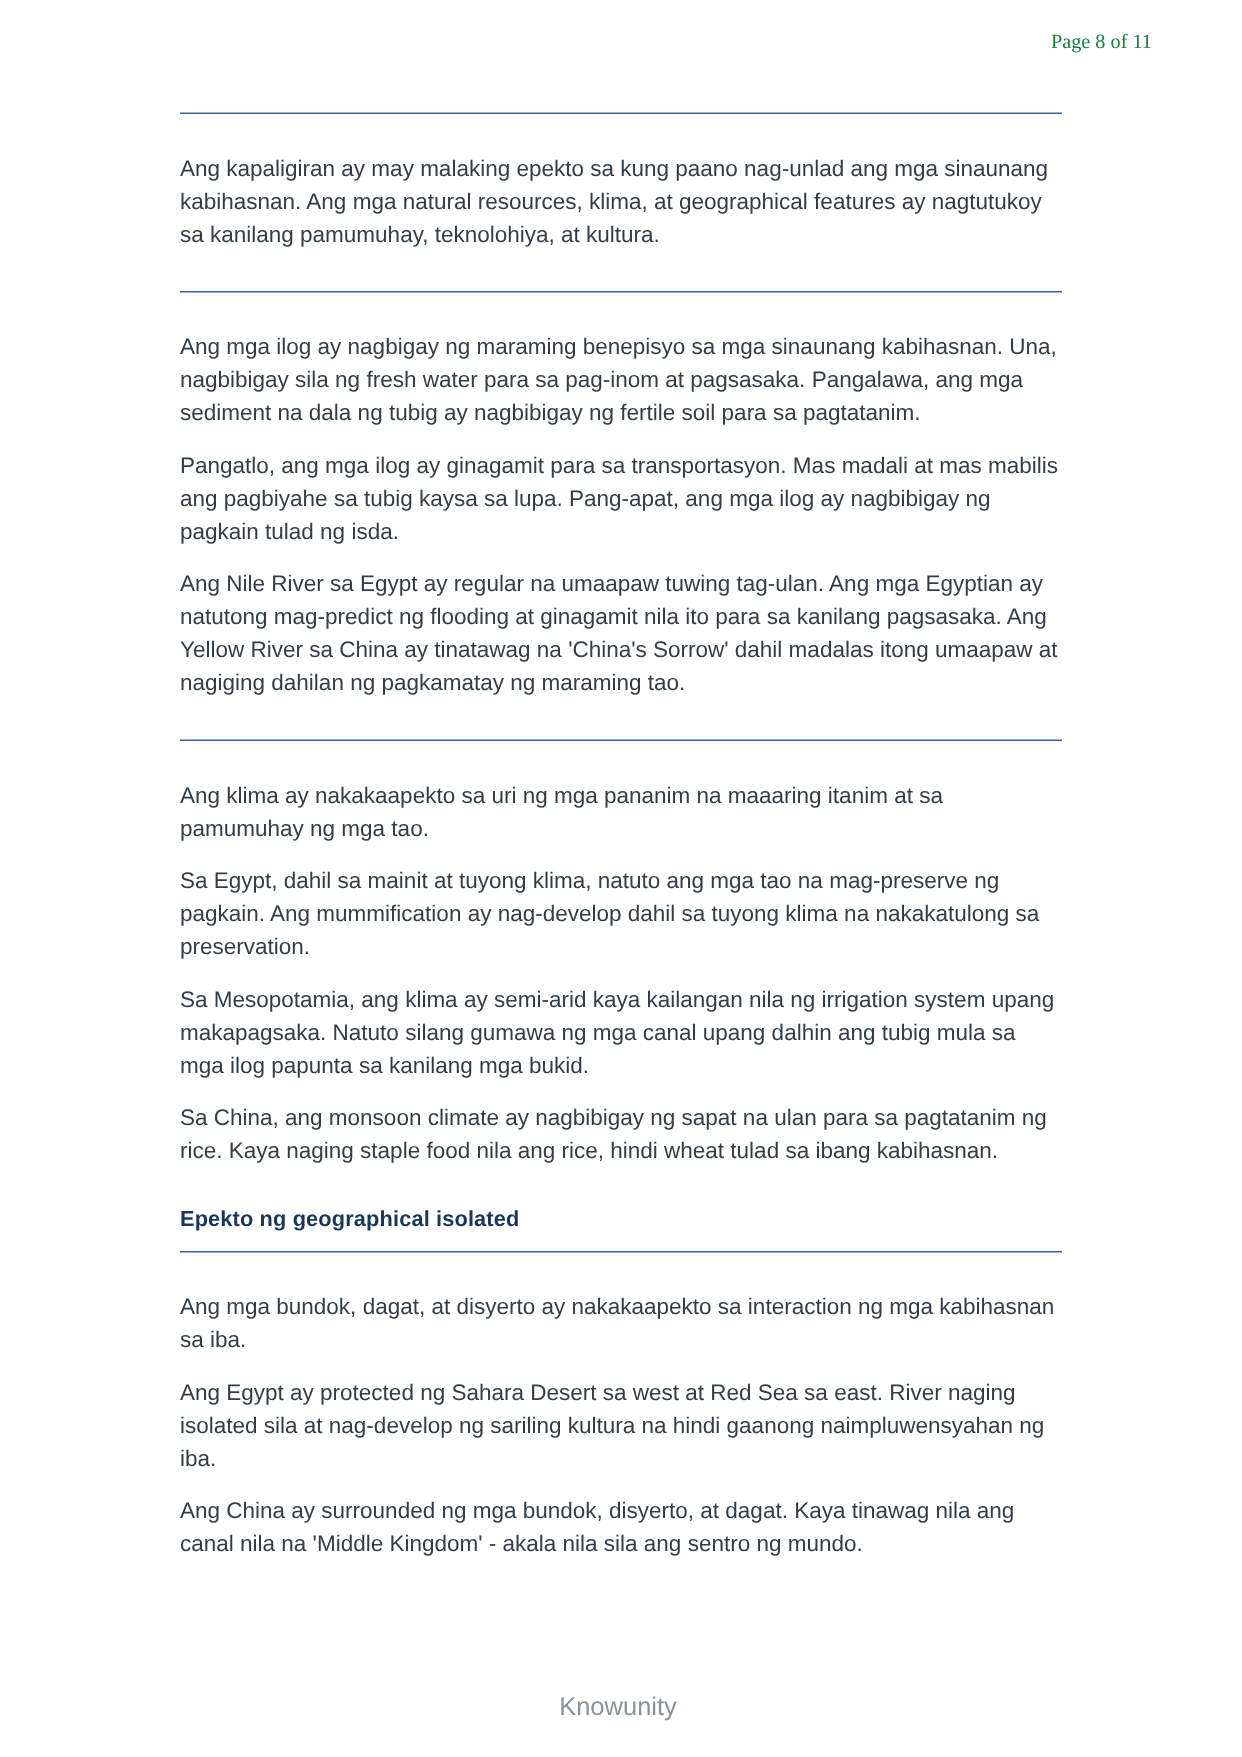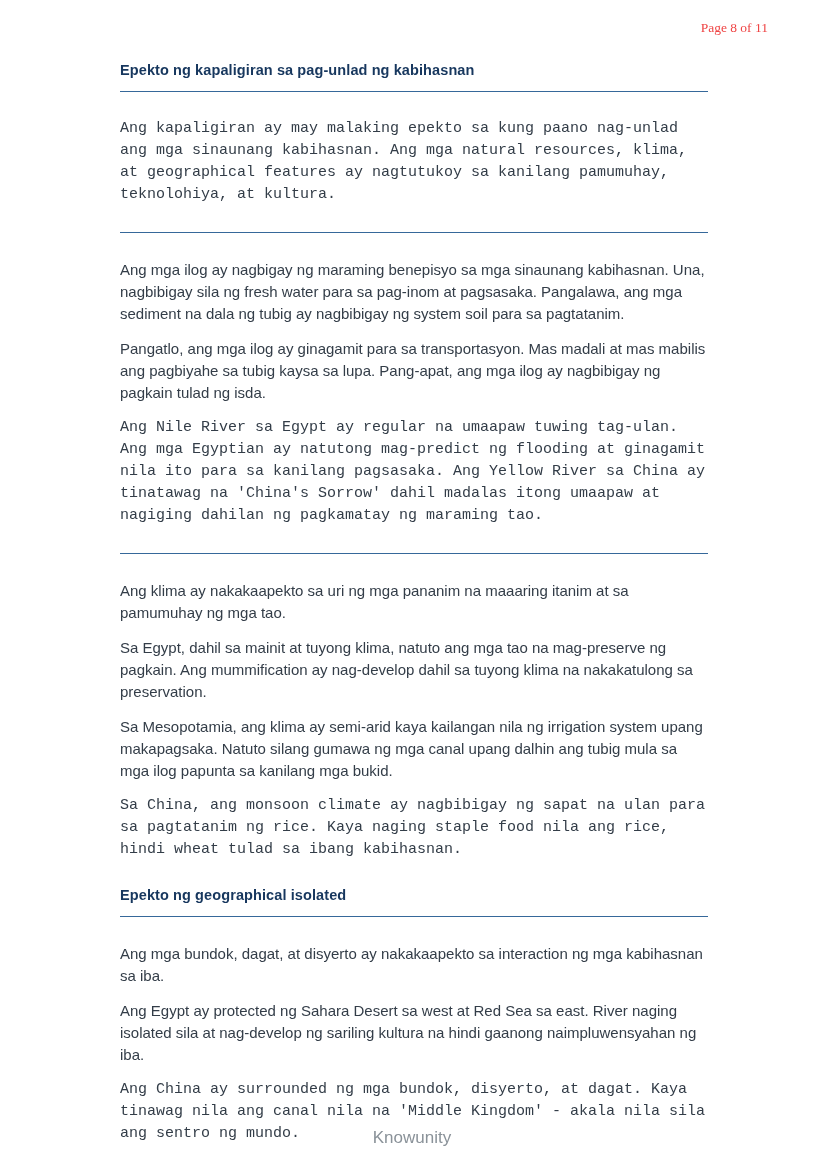--- a/index.html
+++ b/index.html
@@ -9,21 +9,21 @@
     font-family: "Liberation Sans", sans-serif;
     position: relative;
     overflow: hidden;
   }
   .page-indicator {
     position: absolute;
     top: 20px;
     right: 60px;
     font-family: "Liberation Serif", serif;
     font-size: 13.5px;
-    color: #ef4444;
+    color: #15803d;
   }
   .content {
     position: absolute;
     left: 120px;
     top: 62px;
     width: 588px;
   }
   .section { margin-bottom: 26px; }
   .section-heading {
     font-size: 14.5px;
@@ -36,47 +36,46 @@
     border-top: 1px solid #36689a;
     margin: 13px 0 26px 0;
     height: 0;
   }
   .para {
     font-size: 15px;
     line-height: 22px;
     color: #333d48;
     margin-bottom: 13px;
   }
-  .para:last-child { margin-bottom: 0; font-family: Liberation Mono, monospace; }
+  .para:last-child { margin-bottom: 0; }
   .footer-brand {
     position: absolute;
     top: 1128px;
     left: 0;
     width: 824px;
     text-align: center;
     font-size: 17px;
     color: #8a9299;
   }
 </style>
 </head>
 <body>
 
 <div class="page-indicator">Page 8 of 11</div>
 
 <div class="content">
 
   <div class="section">
-    <h2 class="section-heading">Epekto ng kapaligiran sa pag-unlad ng kabihasnan</h2>
     <hr class="heading-rule">
     <p class="para">Ang kapaligiran ay may malaking epekto sa kung paano nag-unlad ang mga sinaunang kabihasnan. Ang mga natural resources, klima, at geographical features ay nagtutukoy sa kanilang pamumuhay, teknolohiya, at kultura.</p>
   </div>
 
   <div class="section">
     <hr class="heading-rule">
-    <p class="para">Ang mga ilog ay nagbigay ng maraming benepisyo sa mga sinaunang kabihasnan. Una, nagbibigay sila ng fresh water para sa pag-inom at pagsasaka. Pangalawa, ang mga sediment na dala ng tubig ay nagbibigay ng system soil para sa pagtatanim.</p>
+    <p class="para">Ang mga ilog ay nagbigay ng maraming benepisyo sa mga sinaunang kabihasnan. Una, nagbibigay sila ng fresh water para sa pag-inom at pagsasaka. Pangalawa, ang mga sediment na dala ng tubig ay nagbibigay ng fertile soil para sa pagtatanim.</p>
     <p class="para">Pangatlo, ang mga ilog ay ginagamit para sa transportasyon. Mas madali at mas mabilis ang pagbiyahe sa tubig kaysa sa lupa. Pang-apat, ang mga ilog ay nagbibigay ng pagkain tulad ng isda.</p>
     <p class="para">Ang Nile River sa Egypt ay regular na umaapaw tuwing tag-ulan. Ang mga Egyptian ay natutong mag-predict ng flooding at ginagamit nila ito para sa kanilang pagsasaka. Ang Yellow River sa China ay tinatawag na 'China's Sorrow' dahil madalas itong umaapaw at nagiging dahilan ng pagkamatay ng maraming tao.</p>
   </div>
 
   <div class="section">
     <hr class="heading-rule">
     <p class="para">Ang klima ay nakakaapekto sa uri ng mga pananim na maaaring itanim at sa pamumuhay ng mga tao.</p>
     <p class="para">Sa Egypt, dahil sa mainit at tuyong klima, natuto ang mga tao na mag-preserve ng pagkain. Ang mummification ay nag-develop dahil sa tuyong klima na nakakatulong sa preservation.</p>
     <p class="para">Sa Mesopotamia, ang klima ay semi-arid kaya kailangan nila ng irrigation system upang makapagsaka. Natuto silang gumawa ng mga canal upang dalhin ang tubig mula sa mga ilog papunta sa kanilang mga bukid.</p>
     <p class="para">Sa China, ang monsoon climate ay nagbibigay ng sapat na ulan para sa pagtatanim ng rice. Kaya naging staple food nila ang rice, hindi wheat tulad sa ibang kabihasnan.</p>

